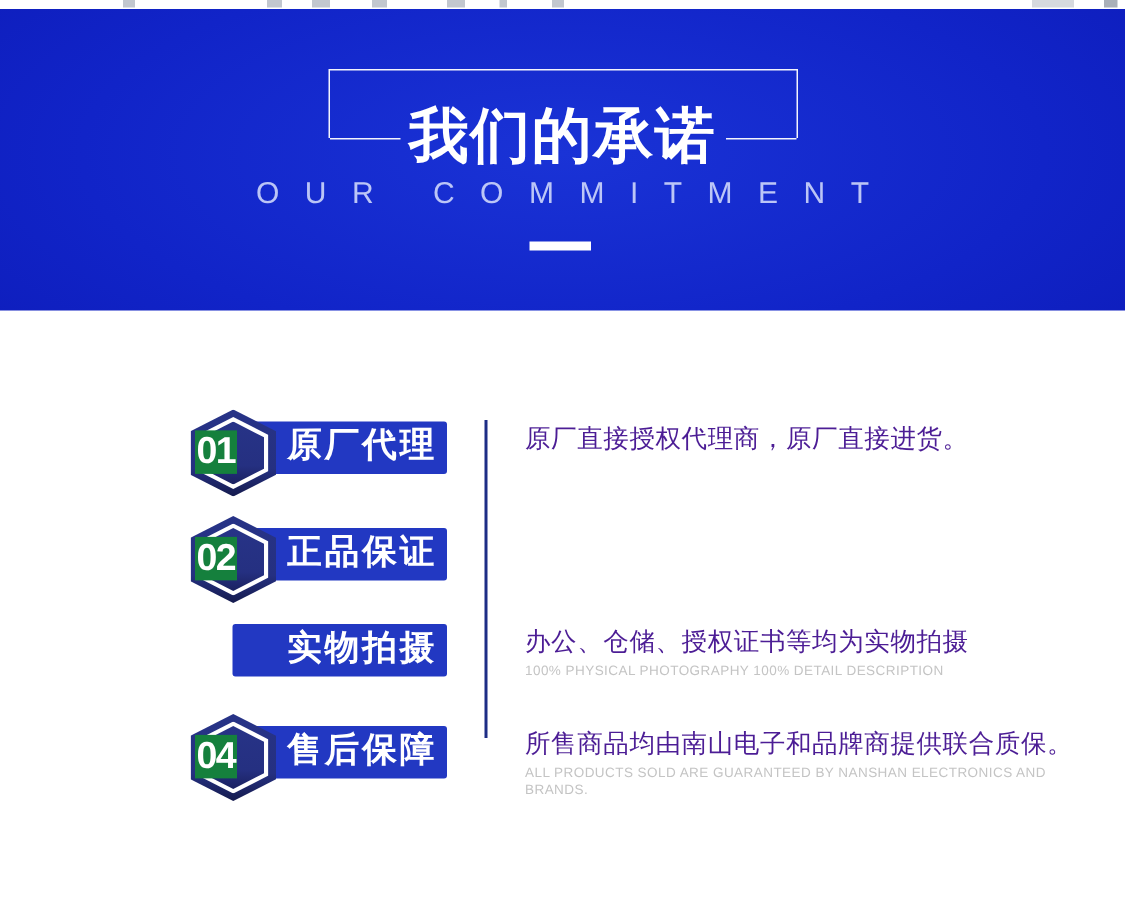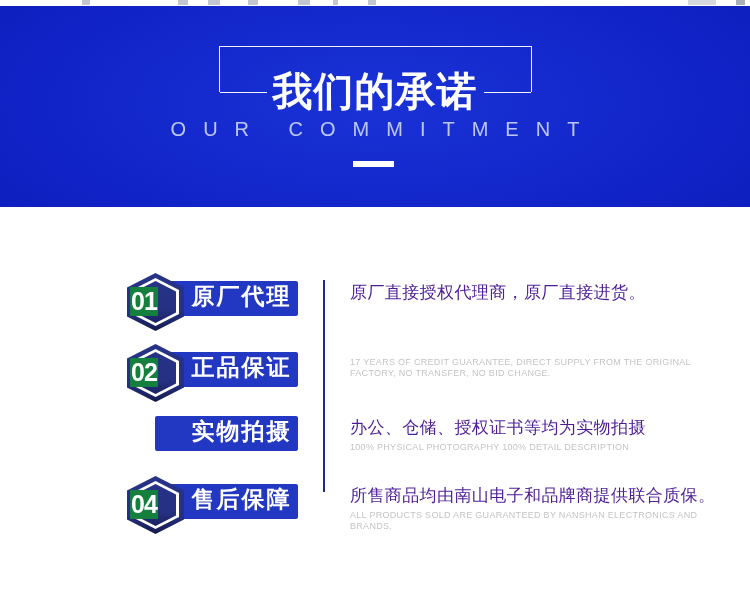--- a/index.html
+++ b/index.html
@@ -100,21 +100,20 @@
     <div class="pill">
       <span>正品保证</span>
     </div>
     <div class="hex">
       <div class="h1"></div>
       <div class="h2"></div>
       <div class="h3"></div>
       <span class="num">02</span>
     </div>
     <div class="desc">
-      <div class="en">17 YEARS OF CREDIT GUARANTEE, DIRECT SUPPLY FROM THE ORIGINAL FACTORY, NO TRANSFER, NO BID CHANGE.</div>
     </div>
   </div>
 
   <div class="item" style="top:408px;">
     <div class="pill">
       <span>实物拍摄</span>
     </div>
     <div class="desc">
       <div class="zh">办公、仓储、授权证书等均为实物拍摄</div>
       <div class="en">100% PHYSICAL PHOTOGRAPHY 100% DETAIL DESCRIPTION</div>

